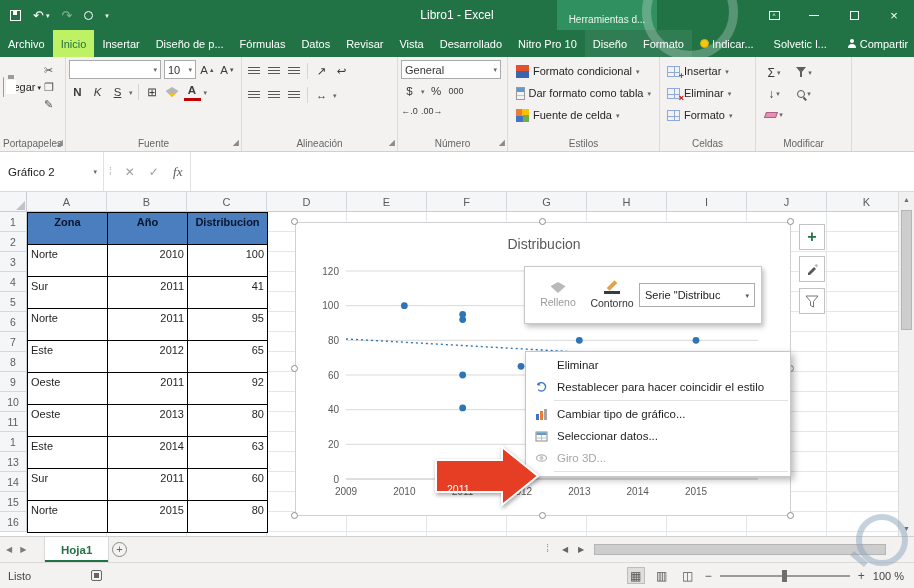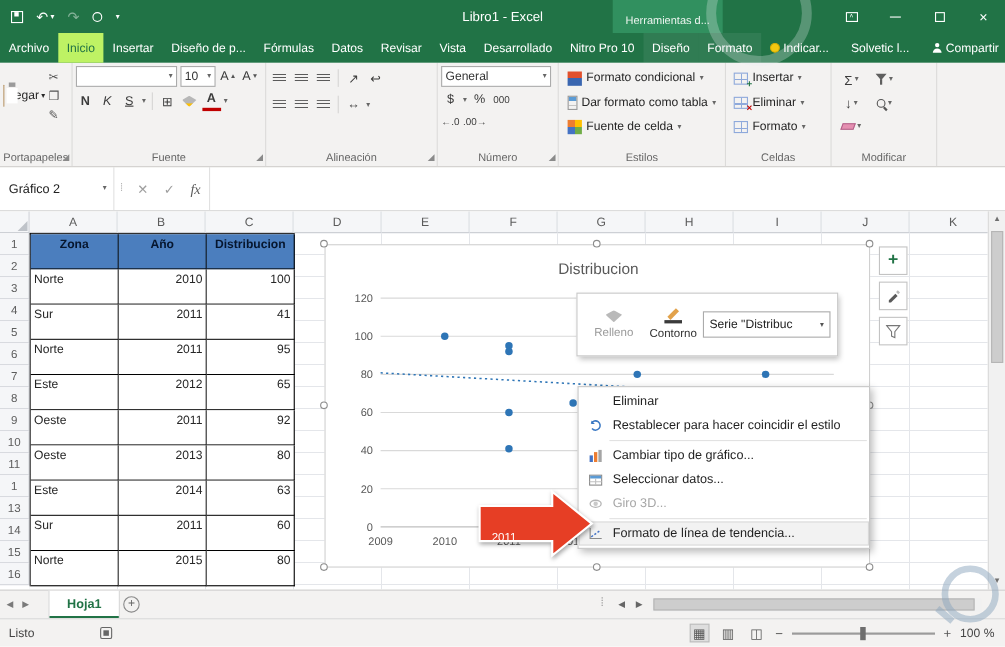--- a/index.html
+++ b/index.html
@@ -588,29 +588,20 @@
   <div class="cmi disabled">
     <span class="cico">
         <svg width="13" height="12">
           <ellipse cx="6.5" cy="6" rx="5" ry="3.2" fill="none" stroke="#B5B5B5" stroke-width="1.2"></ellipse>
           <circle cx="6.5" cy="6" r="2" fill="#C9C9C9"></circle>
         </svg>
       </span>
     <span>Giro 3D...</span>
   </div>
   <div class="csep"></div>
-  <div class="cmi hl">
-    <span class="cico">
-        <svg width="13" height="12">
-          <path d="M1.5 1v9.5H12" stroke="#8A8A8A" fill="none"></path>
-          <path d="M2.5 9L11 3" stroke="#4472C4" stroke-width="1.3" stroke-dasharray="2 1.5" fill="none"></path>
-        </svg>
-      </span>
-    <span>Formato de línea de tendencia...</span>
-  </div>
 </div>
 
 <svg class="arrow-svg" width="114" height="64">
   <polygon points="8,16 74,16 74,3 110,32 74,61 74,48 8,48" fill="#E63E25" stroke="#FFFFFF" stroke-width="2"></polygon>
 </svg>
 <span class="tick-hl">2011</span>
 
 <div class="vscroll">
   <div class="vs-arrow">▲</div>
   <div class="vs-thumb"></div>

